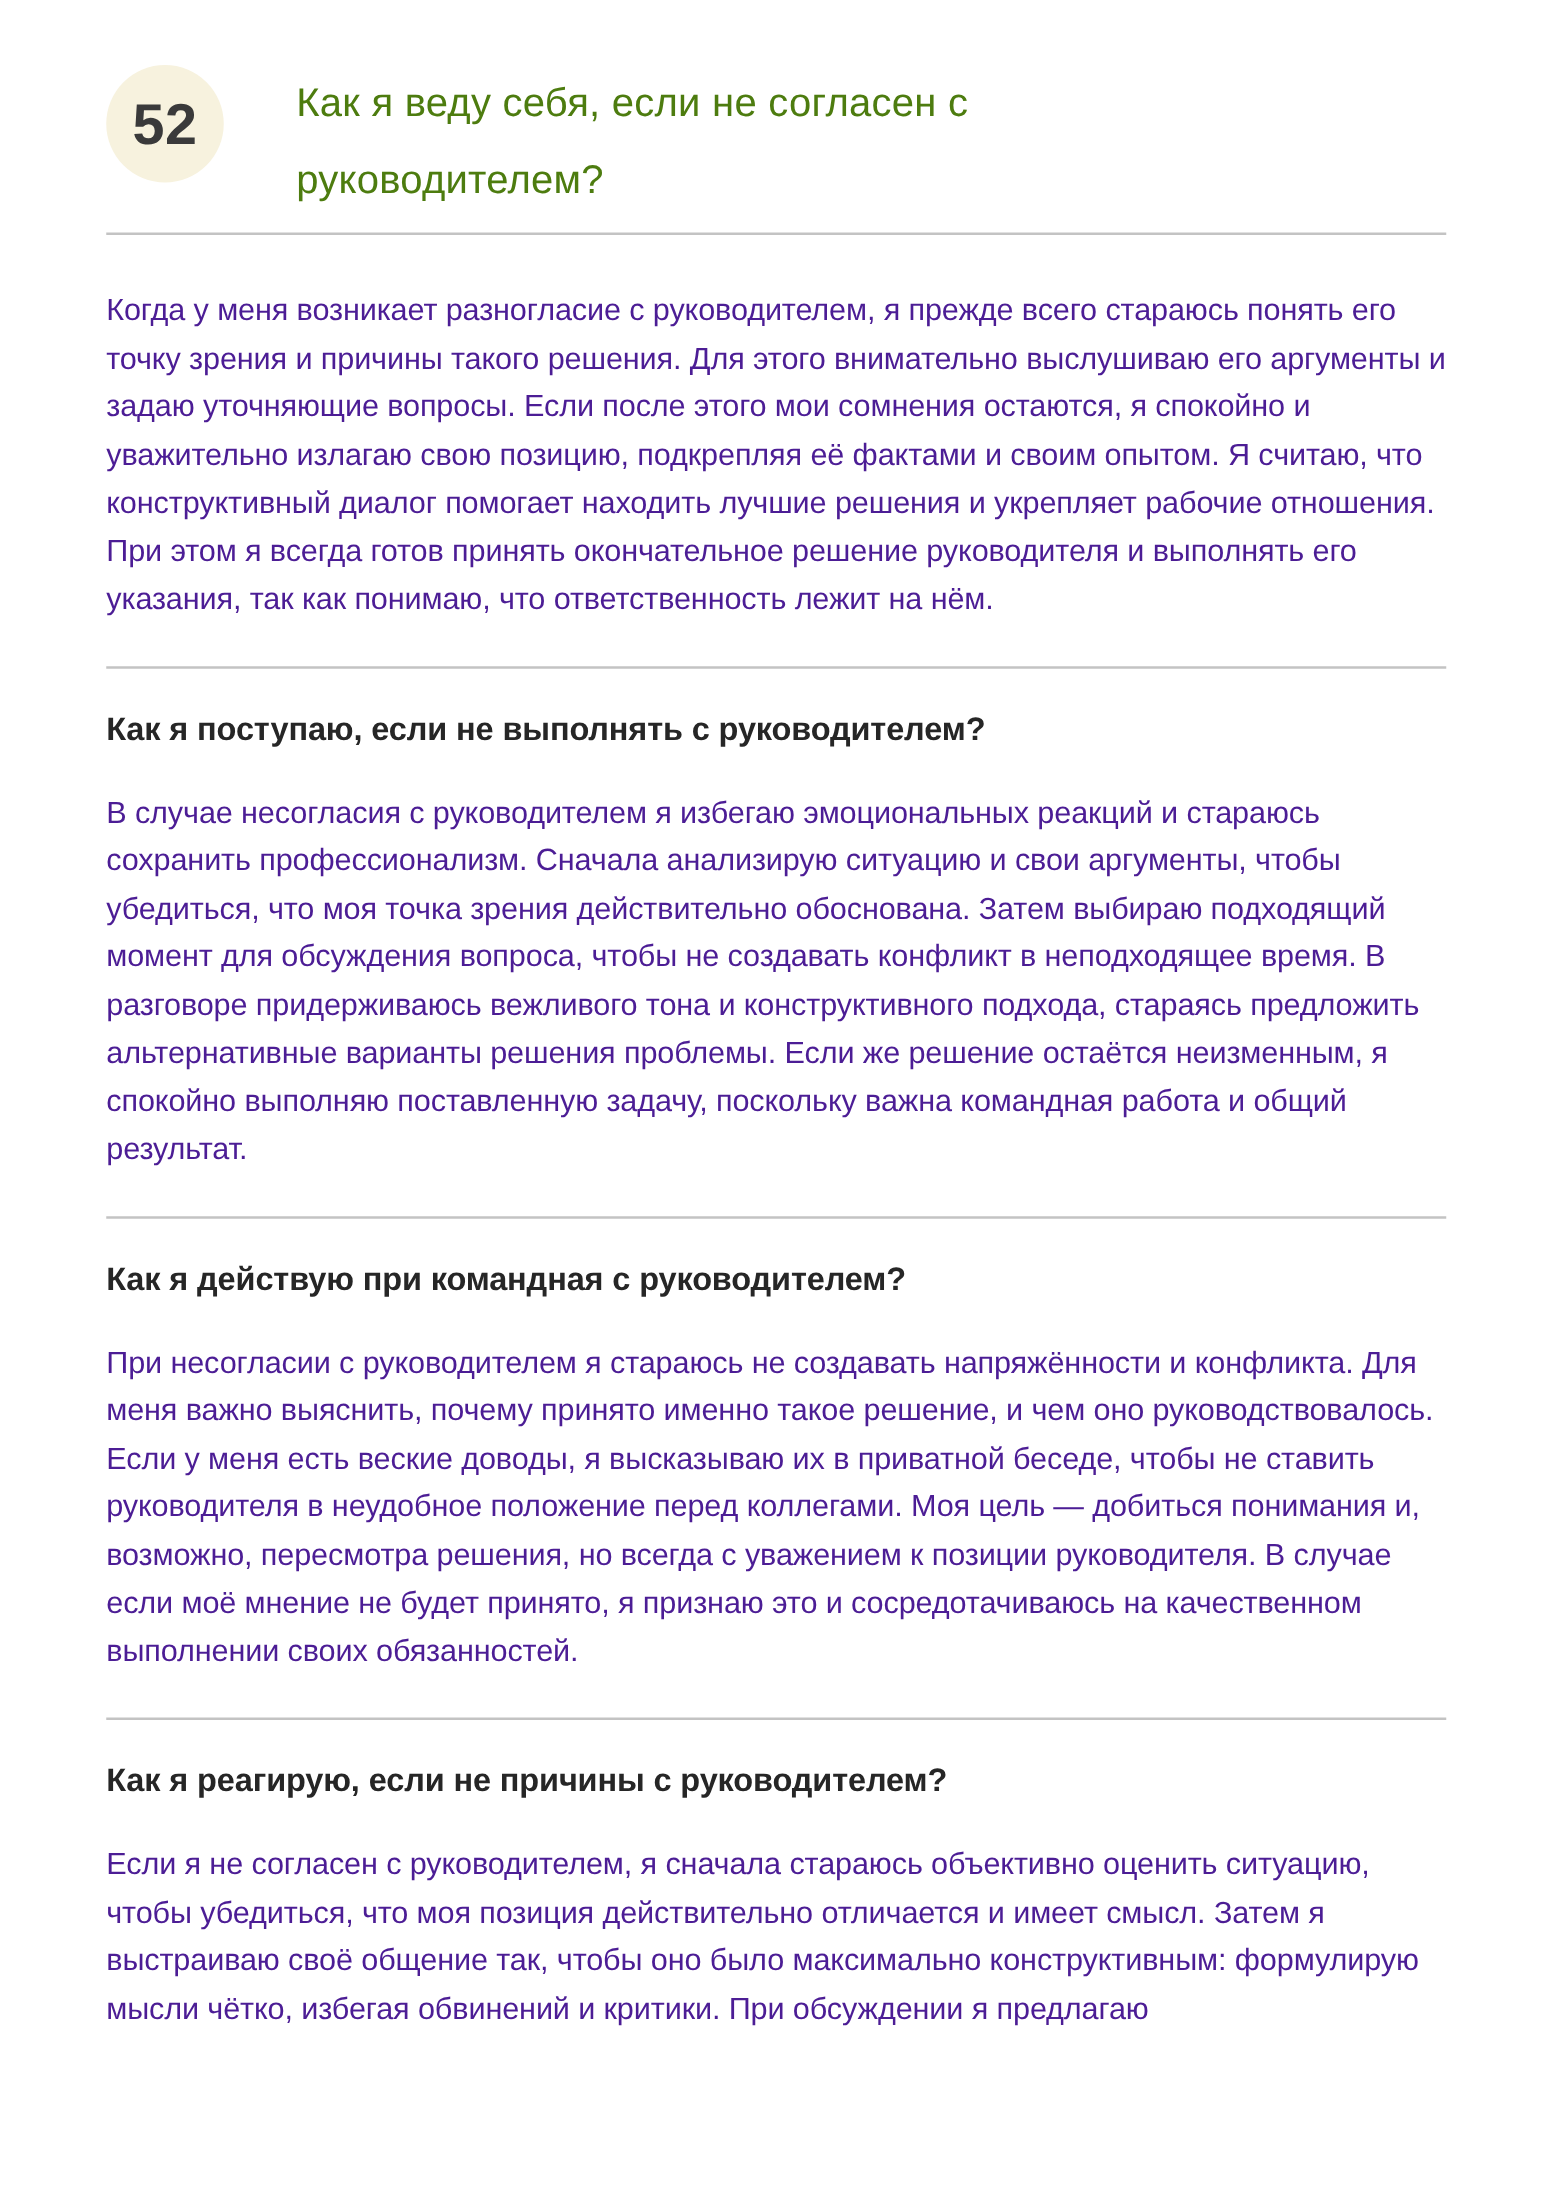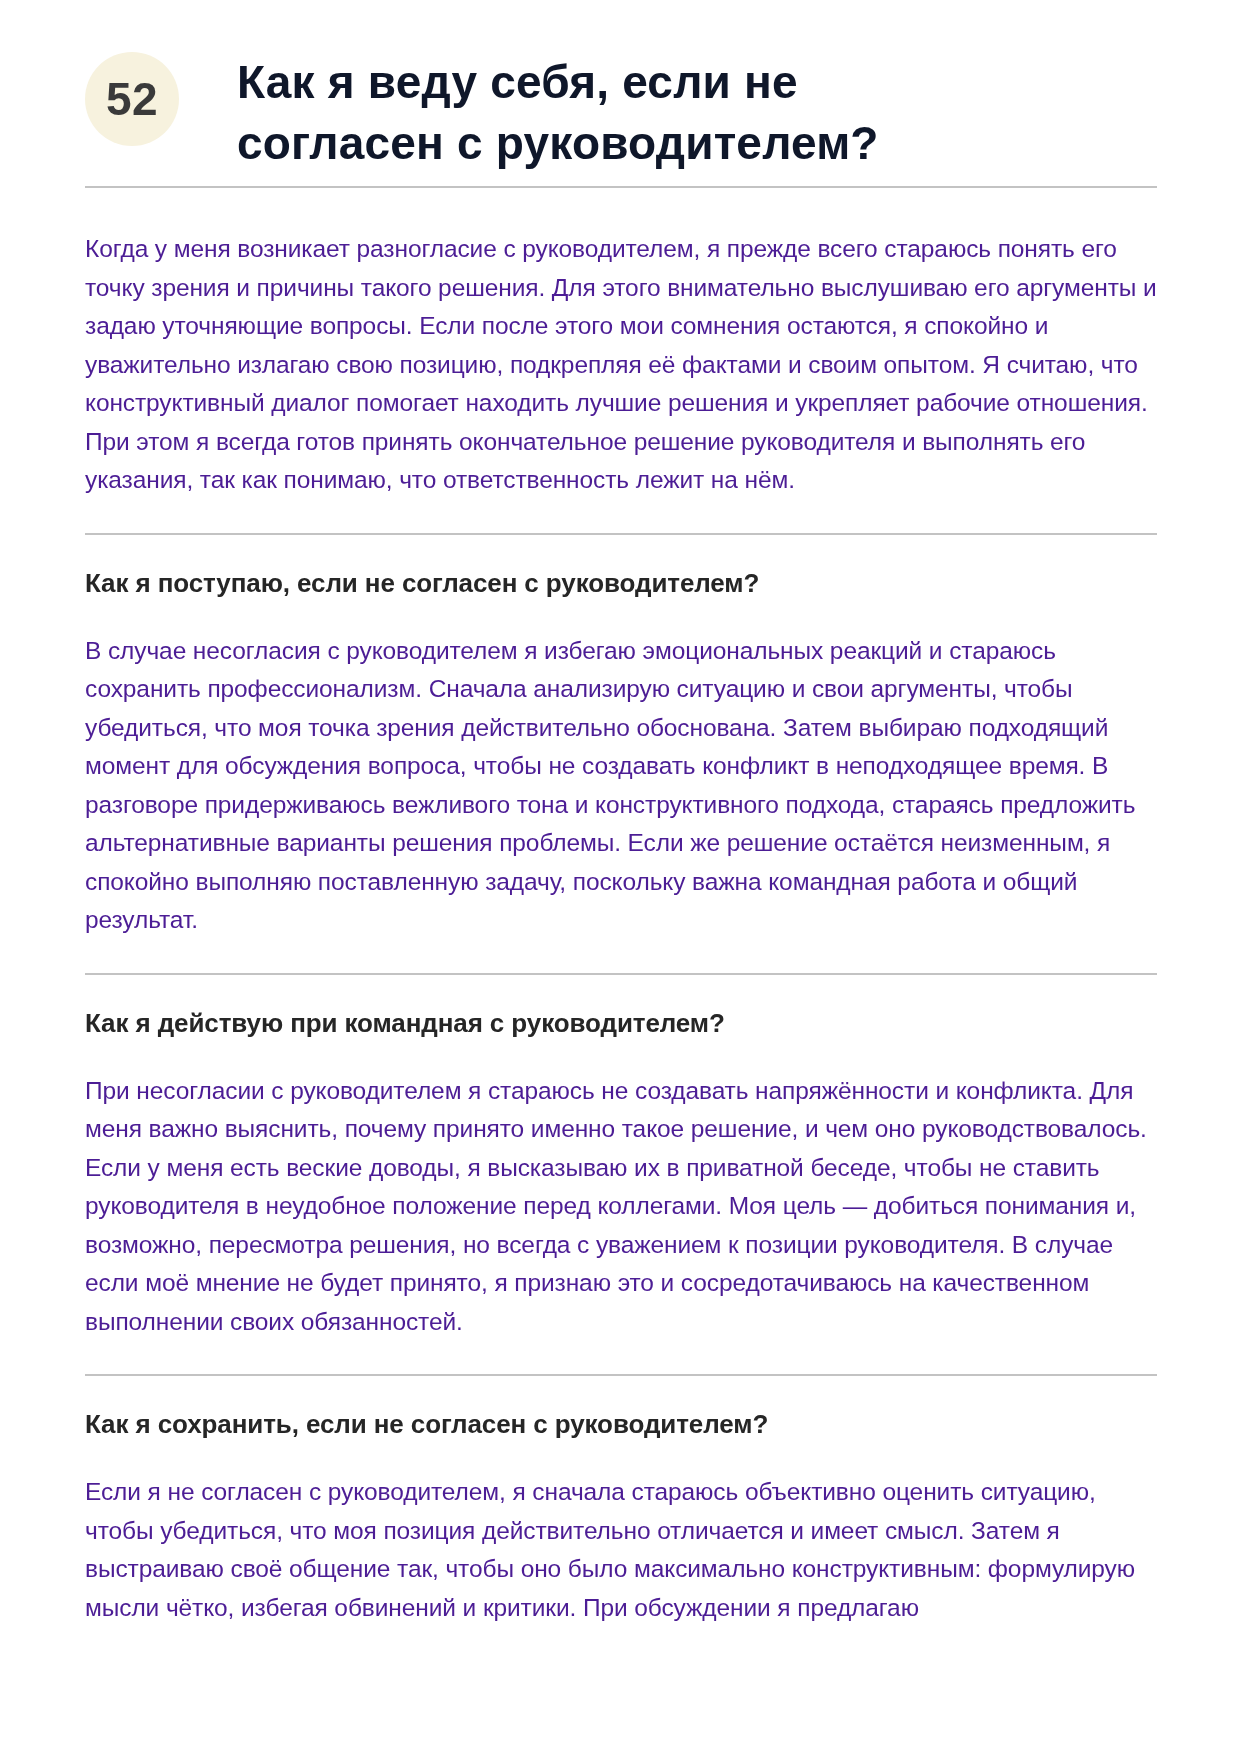--- a/index.html
+++ b/index.html
@@ -36,24 +36,24 @@
   }
   .question-badge .num {
     font-size: 46px;
     font-weight: 700;
     color: #3a3a3a;
     letter-spacing: 0.5px;
   }
   h1.page-title {
     margin: 0;
     max-width: 660px;
-    font-size: 46px;
+    font-size: 32px;
     line-height: 61px;
-    font-weight: 700;
-    color: #0f172a;
+    font-weight: 400;
+    color: #4d7c0f;
     letter-spacing: 0.2px;
   }
   hr.rule {
     border: none;
     border-top: 2px solid #c3c3c3;
     margin: 33px 0 0 0;
     width: 100%;
   }
   hr.rule.title-rule { margin-top: 12px; }
   p.body-text {
@@ -85,31 +85,31 @@
     <h1 class="page-title">Как я веду себя, если не согласен с руководителем?</h1>
   </div>
 
   <hr class="rule title-rule" style="border-top-color: rgb(195, 195, 195);">
 
   <p class="body-text intro">Когда у меня возникает разногласие с руководителем, я прежде всего стараюсь понять его точку зрения и причины такого решения. Для этого внимательно выслушиваю его аргументы и задаю уточняющие вопросы. Если после этого мои сомнения остаются, я спокойно и уважительно излагаю свою позицию, подкрепляя её фактами и своим опытом. Я считаю, что конструктивный диалог помогает находить лучшие решения и укрепляет рабочие отношения. При этом я всегда готов принять окончательное решение руководителя и выполнять его указания, так как понимаю, что ответственность лежит на нём.</p>
 
   <hr class="rule" style="border-top-color: rgb(195, 195, 195);">
 
   <div>
-    <h2 class="section-heading">Как я поступаю, если не согласен с руководителем?</h2>
+    <h2 class="section-heading">Как я поступаю, если не выполнять с руководителем?</h2>
     <p class="body-text">В случае несогласия с руководителем я избегаю эмоциональных реакций и стараюсь сохранить профессионализм. Сначала анализирую ситуацию и свои аргументы, чтобы убедиться, что моя точка зрения действительно обоснована. Затем выбираю подходящий момент для обсуждения вопроса, чтобы не создавать конфликт в неподходящее время. В разговоре придерживаюсь вежливого тона и конструктивного подхода, стараясь предложить альтернативные варианты решения проблемы. Если же решение остаётся неизменным, я спокойно выполняю поставленную задачу, поскольку важна командная работа и общий результат.</p>
   </div>
 
   <hr class="rule" style="border-top-color: rgb(195, 195, 195);">
 
   <div>
     <h2 class="section-heading">Как я действую при командная с руководителем?</h2>
     <p class="body-text">При несогласии с руководителем я стараюсь не создавать напряжённости и конфликта. Для меня важно выяснить, почему принято именно такое решение, и чем оно руководствовалось. Если у меня есть веские доводы, я высказываю их в приватной беседе, чтобы не ставить руководителя в неудобное положение перед коллегами. Моя цель — добиться понимания и, возможно, пересмотра решения, но всегда с уважением к позиции руководителя. В случае если моё мнение не будет принято, я признаю это и сосредотачиваюсь на качественном выполнении своих обязанностей.</p>
   </div>
 
   <hr class="rule" style="border-top-color: rgb(195, 195, 195);">
 
   <div>
-    <h2 class="section-heading">Как я сохранить, если не согласен с руководителем?</h2>
+    <h2 class="section-heading">Как я реагирую, если не причины с руководителем?</h2>
     <p class="body-text">Если я не согласен с руководителем, я сначала стараюсь объективно оценить ситуацию, чтобы убедиться, что моя позиция действительно отличается и имеет смысл. Затем я выстраиваю своё общение так, чтобы оно было максимально конструктивным: формулирую мысли чётко, избегая обвинений и критики. При обсуждении я предлагаю</p>
   </div>
 
 </div>
 
 </body></html>

